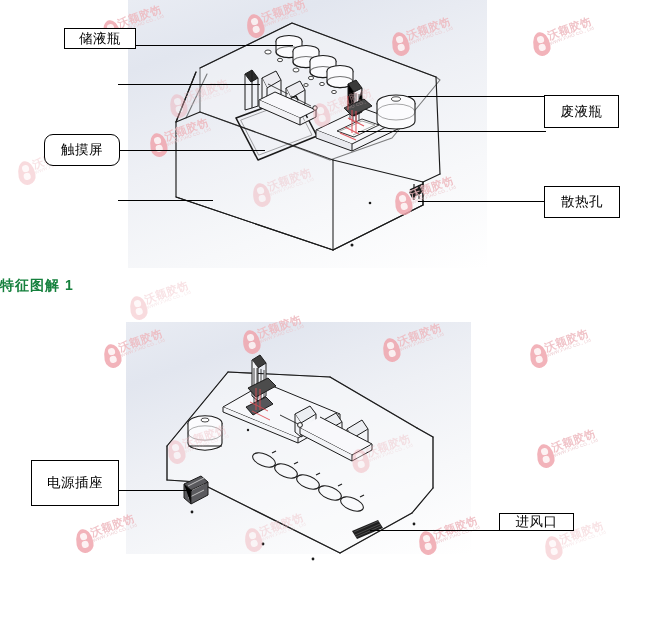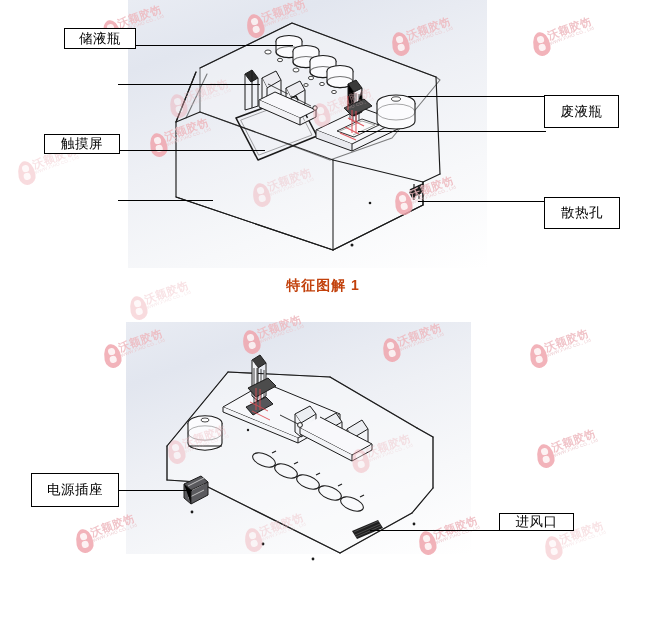--- a/index.html
+++ b/index.html
@@ -50,24 +50,24 @@
     position: absolute;
     background: #000;
     z-index: 5;
   }
   .leader.h { height: 1.2px; }
 
   
   .caption {
     position: absolute;
     width: 646px;
-    text-align: center;
+    text-align: left;
     font-weight: bold;
     font-size: 14px;
-    color: #c2410c;
+    color: #15803d;
     letter-spacing: 1px;
     z-index: 7;
   }
   #fig1-caption { top: 277px; }
 
   
   .watermark {
     position: absolute;
     width: 62px; height: 34px;
     z-index: 4;
@@ -260,35 +260,35 @@
   </svg>
 
   <div class="leader h" style="left:118px; top:45px; width:175px;"></div>
   <div class="callout" style="left:64px; top:28px; width:72px; height:21px;">
     <span>储液瓶</span>
   </div>
 
   <div class="leader h" style="left:118px; top:84px; width:142px;"></div>
 
   <div class="leader h" style="left:118px; top:150px; width:147px;"></div>
-  <div class="callout" style="left:44px; top:134px; width:76px; height:20px;">
+  <div class="callout" style="left:44px; top:134px; width:76px; height:32px;border-radius:9px;">
     <span>触摸屏</span>
   </div>
 
   <div class="leader h" style="left:118px; top:200px; width:95px;"></div>
 
   <div class="leader h" style="left:408px; top:96px; width:137px;"></div>
   <div class="callout" style="left:544px; top:80px; width:75px; height:33px;margin-top:15px;">
     <span>废液瓶</span>
   </div>
 
   <div class="leader h" style="left:358px; top:131px; width:188px;"></div>
 
   <div class="leader h" style="left:418px; top:201px; width:127px;"></div>
-  <div class="callout" style="left:544px; top:186px; width:76px; height:32px;margin-top:11px;">
+  <div class="callout" style="left:544px; top:186px; width:76px; height:32px;">
     <span>散热孔</span>
   </div>
 
   <div class="watermark" style="left:103px; top:14px;">
     <div class="wm-badge"></div>
     <div class="wm-text">沃额胶饬</div>
     <div class="wm-sub">WWW.FIHO CO., Ltd</div>
   </div>
   <div class="watermark" style="left:247px; top:8px;">
     <div class="wm-badge"></div>
@@ -495,21 +495,21 @@
       <circle cx="192" cy="202" r="1.4"></circle>
       <circle cx="263" cy="234" r="1.4"></circle>
       <circle cx="313" cy="249" r="1.4"></circle>
       <circle cx="414" cy="214" r="1.4"></circle>
       <circle cx="246" cy="414" r="0"></circle>
       <circle cx="248" cy="120" r="1.2"></circle>
     </g>
   </svg>
 
   <div class="leader h" style="left:116px; top:180px; width:76px;"></div>
-  <div class="callout" style="left:31px; top:163px; width:88px; height:34px;font-family:Liberation Serif, serif;">
+  <div class="callout" style="left:31px; top:150px; width:88px; height:46px;font-family:Liberation Serif, serif;">
     <span>电源插座</span>
   </div>
 
   <div class="leader h" style="left:370px; top:220px; width:130px;"></div>
   <div class="callout" style="left:499px; top:203px; width:75px; height:18px;">
     <span>进风口</span>
   </div>
 
   <div class="watermark" style="left:243px; top:14px;">
     <div class="wm-badge"></div>

